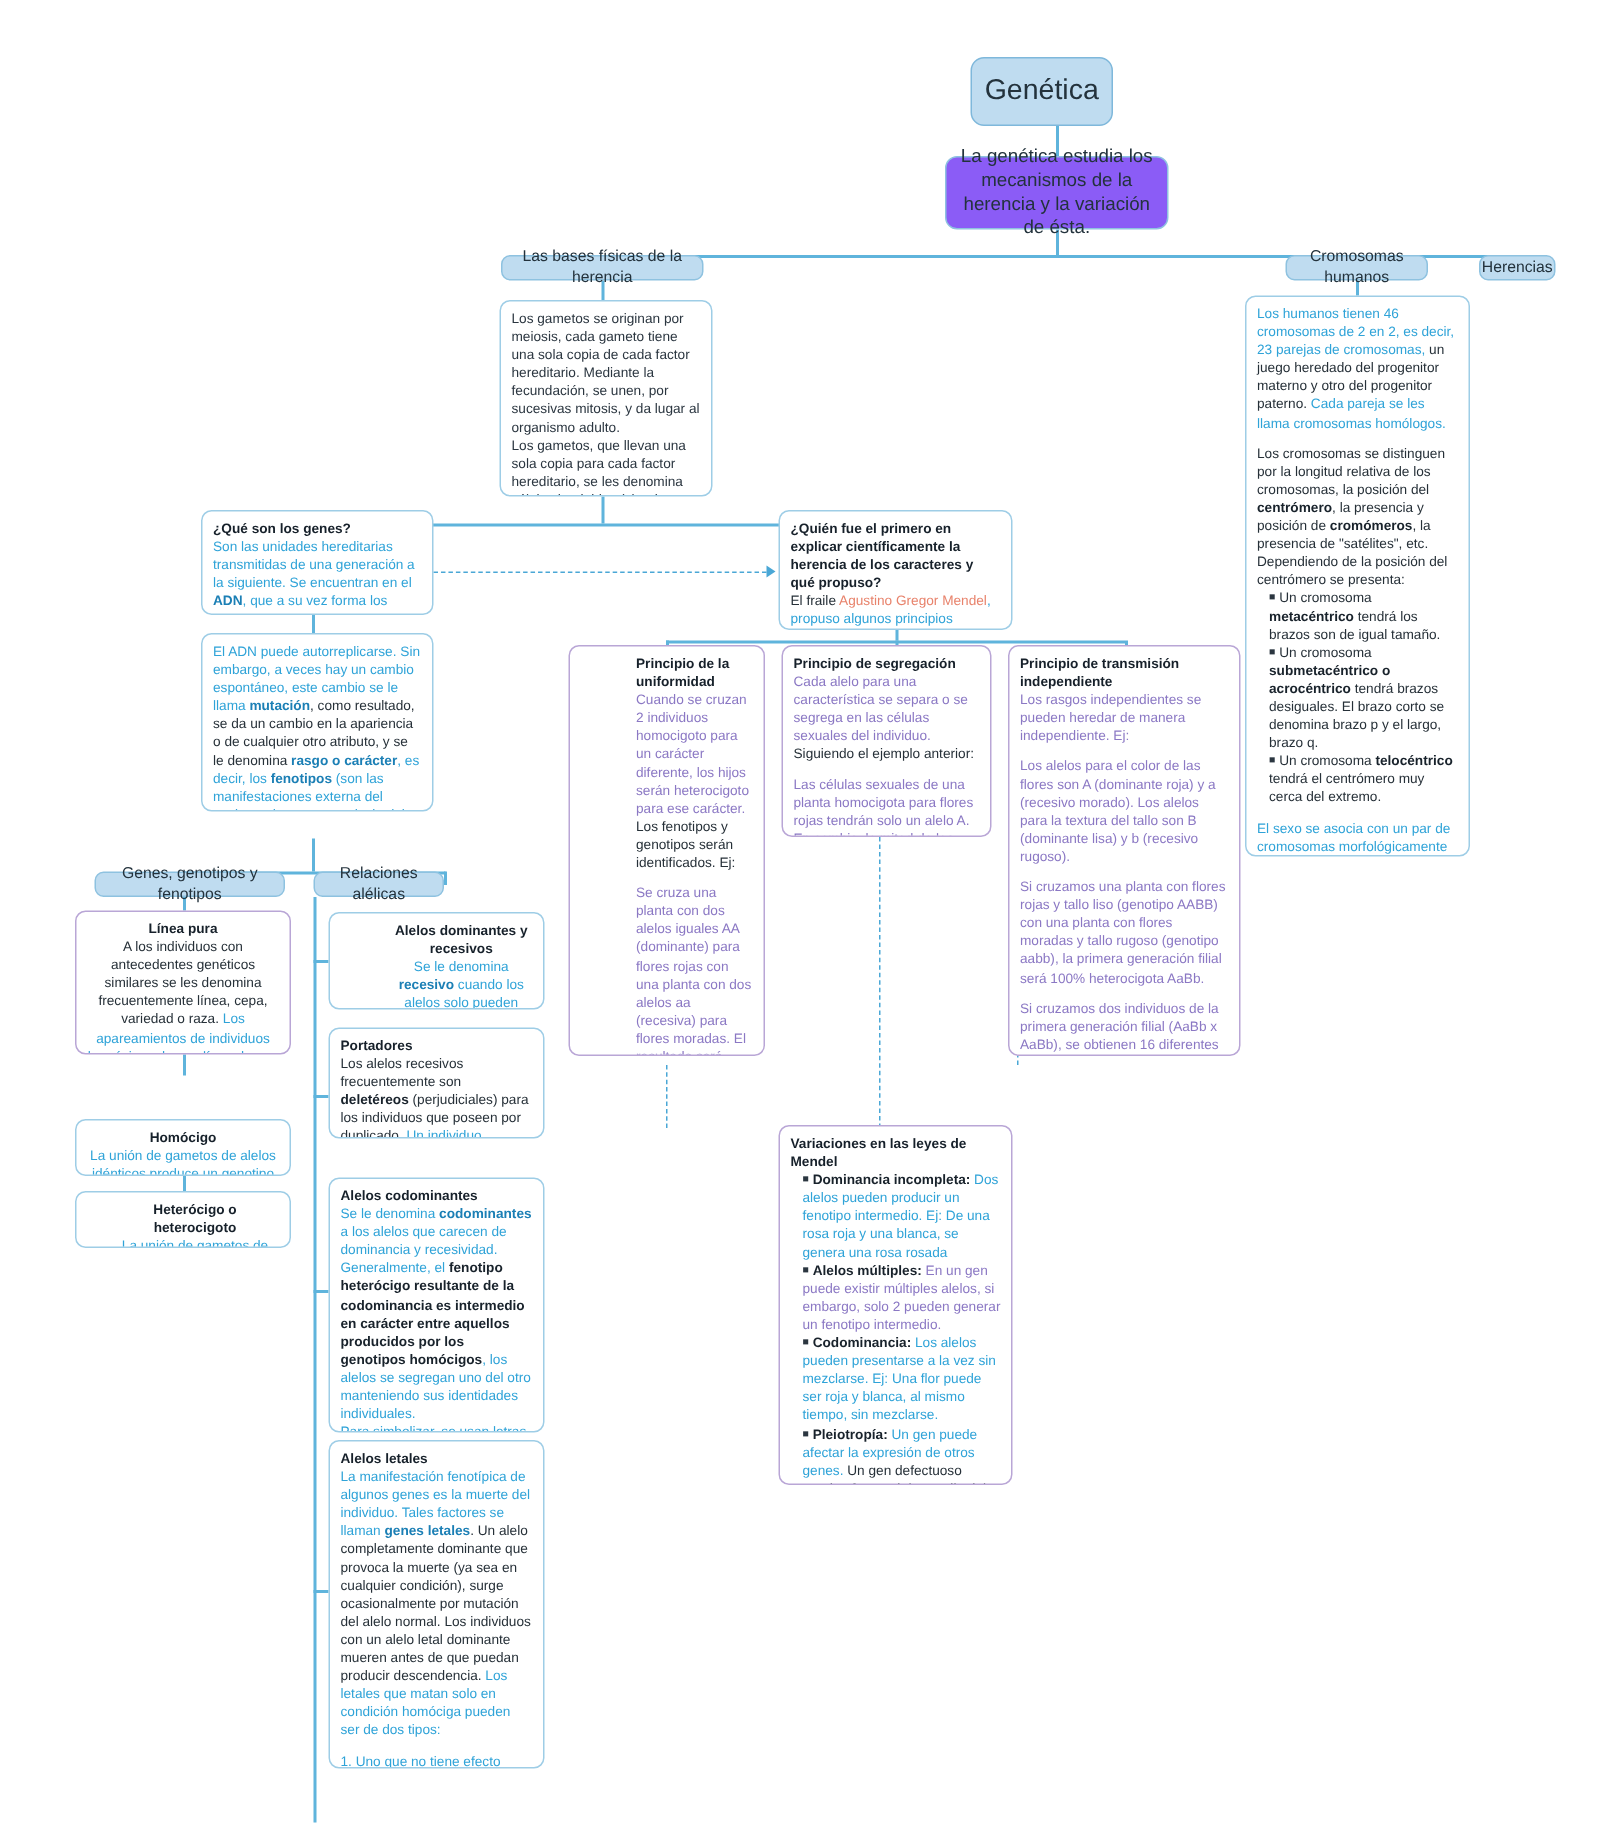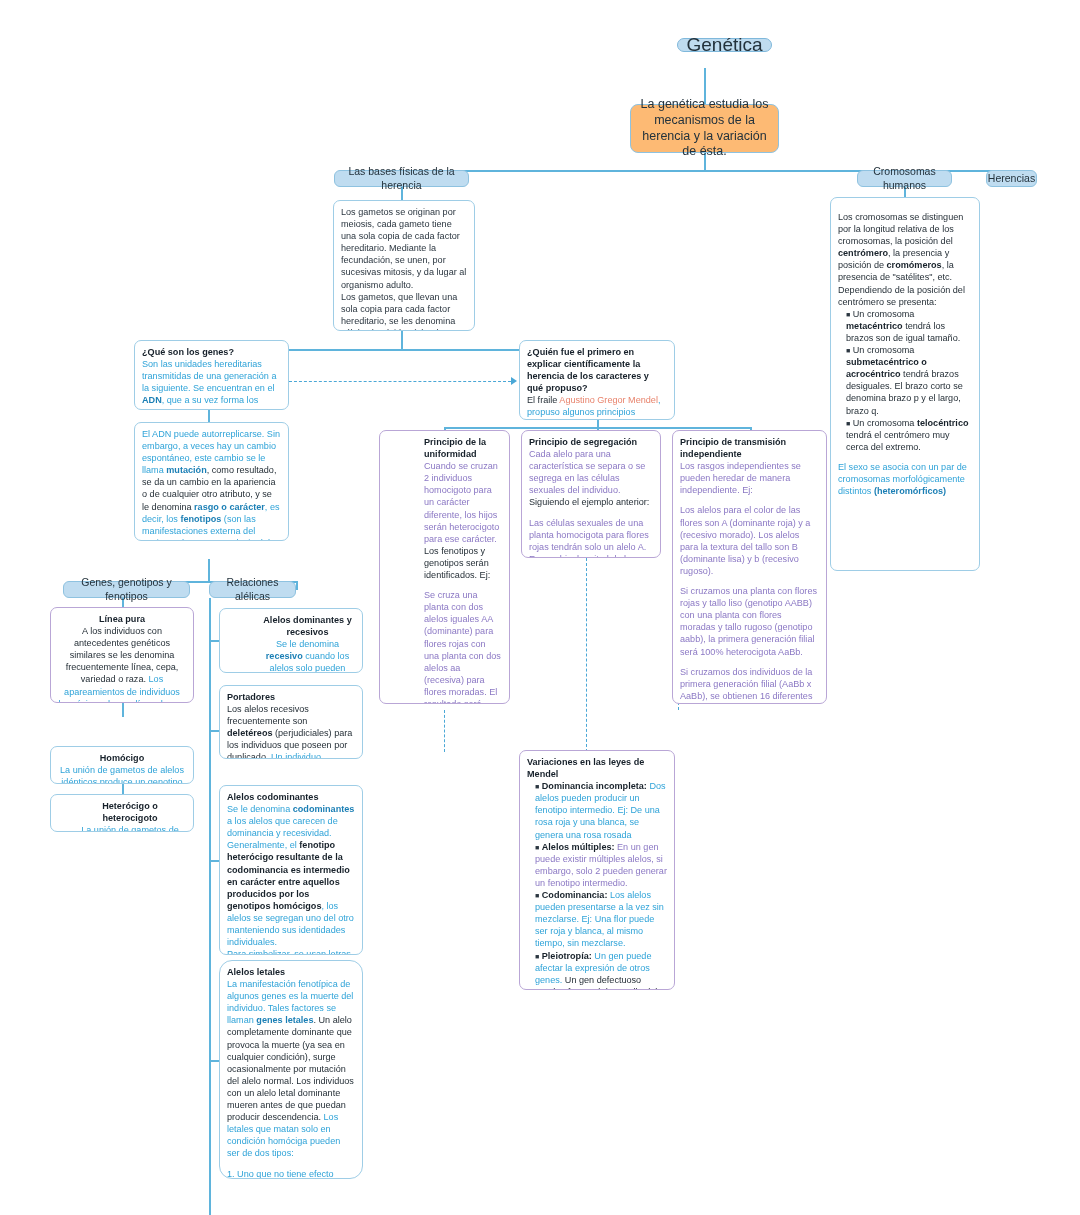--- a/index.html
+++ b/index.html
@@ -22,21 +22,21 @@
     text-align:center;
     color:#23323c;
     display:flex;align-items:center;justify-content:center;
     line-height:1.25;
   }
   .pill.root{
     background:#bfdcf0;border:1px solid #7fb8db;border-radius:9px;
     font-size:19px;
   }
   .pill.def{
-    background:#fdba74;border:1px solid #8ec2e0;border-radius:8px;
+    background:#8b5cf6;border:1px solid #8ec2e0;border-radius:8px;
     font-size:12.5px;padding:5px 8px;
   }
   .pill.small{font-size:10.5px;padding:3px 7px;border-radius:6px;}
 
   
   .box{
     background:#ffffff;
     border:1px solid #9ecde6;
     border-radius:7px;
     padding:5px 7px 6px 7px;
@@ -113,21 +113,21 @@
   <div class="ln lnv" style="left:750px;top:427px;height:5px;"></div>
 
   <div class="dash-h" style="left:289px;top:381px;width:222px;"></div>
   <div class="arrow" style="left:511px;top:377px;"></div>
 
   <div class="dash-v" style="left:444px;top:710px;height:42px;"></div>
   <div class="dash-v" style="left:586px;top:558px;height:194px;"></div>
   <div class="dash-v" style="left:678px;top:560px;height:150px;"></div>
   <div class="dash-h" style="left:586px;top:752px;width:0px;"></div>
 
-  <div class="node pill root" style="left:677px;top:38px;width:95px;height:14px;">Genética</div>
+  <div class="node pill root" style="left:647px;top:38px;width:95px;height:46px;">Genética</div>
 
   <div class="node pill def" style="left:630px;top:104px;width:149px;height:49px;">La genética estudia los mecanismos de la herencia y la variación de ésta.</div>
 
   <div class="node pill small" style="left:334px;top:170px;width:135px;height:17px;">Las bases físicas de la herencia</div>
 
   <div class="node pill small" style="left:857px;top:170px;width:95px;height:17px;">Cromosomas humanos</div>
 
   <div class="node pill small" style="left:986px;top:170px;width:51px;height:17px;">Herencias</div>
 
   <div class="node pill small" style="left:63px;top:581px;width:127px;height:17px;">Genes, genotipos y fenotipos</div>
@@ -177,20 +177,21 @@
     <div class="gap"></div>
     <p><span class="vio">Los alelos para el color de las flores son A (dominante roja) y a (recesivo morado). Los alelos para la textura del tallo son B (dominante lisa) y b (recesivo rugoso).</span></p>
     <div class="gap"></div>
     <p><span class="vio">Si cruzamos una planta con flores rojas y tallo liso (genotipo AABB) con una planta con flores moradas y tallo rugoso (genotipo aabb), la primera generación filial será 100% heterocigota AaBb.</span></p>
     <div class="gap"></div>
     <p><span class="vio">Si cruzamos dos individuos de la primera generación filial (AaBb x AaBb), se obtienen 16 diferentes combinaciones, de las cuales:</span></p>
 
   </div>
 
   <div class="node box" style="left:830px;top:197px;width:150px;height:374px;">
+    <p><span class="blue">Los humanos tienen 46 cromosomas de 2 en 2, es decir, 23 parejas de cromosomas,</span><span class="dk"> un juego heredado del progenitor materno y otro del progenitor paterno. </span><span class="blue">Cada pareja se les llama cromosomas homólogos.</span></p>
     <div class="gap"></div>
     <p><span class="dk">Los cromosomas se distinguen por la longitud relativa de los cromosomas, la posición del </span><span class="dkb">centrómero</span><span class="dk">, la presencia y posición de </span><span class="dkb">cromómeros</span><span class="dk">, la presencia de "satélites", etc.</span></p>
     <p><span class="dk">Dependiendo de la posición del centrómero se presenta:</span></p>
     <p class="li"><span class="bul">■</span> <span class="dk">Un cromosoma </span><span class="dkb">metacéntrico</span><span class="dk"> tendrá los brazos son de igual tamaño.</span></p>
     <p class="li"><span class="bul">■</span> <span class="dk">Un cromosoma </span><span class="dkb">submetacéntrico o acrocéntrico</span><span class="dk"> tendrá brazos desiguales. El brazo corto se denomina brazo p y el largo, brazo q.</span></p>
     <p class="li"><span class="bul">■</span> <span class="dk">Un cromosoma </span><span class="dkb">telocéntrico</span><span class="dk"> tendrá el centrómero muy cerca del extremo.</span></p>
     <div class="gap"></div>
     <p><span class="blue">El sexo se asocia con un par de cromosomas morfológicamente distintos </span><span class="bl-b">(heteromórficos)</span></p>
   </div>
 
@@ -218,21 +219,21 @@
     <p><span class="ttl">Portadores</span></p>
     <p><span class="dk">Los alelos recesivos frecuentemente son </span><span class="dkb">deletéreos</span><span class="dk"> (perjudiciales) para los individuos que poseen por duplicado. </span><span class="blue">Un individuo heterocigoto que posee un alelo recesivo deletéreo enmascarada fenotípicamente por un dominante es llamado </span></p>
   </div>
 
   <div class="node box" style="left:219px;top:785px;width:144px;height:170px;">
     <p><span class="ttl">Alelos codominantes</span></p>
     <p><span class="blue">Se le denomina </span><span class="bl-b">codominantes</span><span class="blue"> a los alelos que carecen de dominancia y recesividad. Generalmente, el </span><span class="dkb">fenotipo heterócigo resultante de la codominancia es intermedio en carácter entre aquellos producidos por los genotipos homócigos</span><span class="blue">, los alelos se segregan uno del otro manteniendo sus identidades individuales.</span></p>
     <p><span class="blue">Para simbolizar, se usan letras mayúsculas como base, para resaltar el hecho de que cada alelo puede expresarse en algún grado aún en presencia de su alelo alternativo.</span></p>
   </div>
 
-  <div class="node box" style="left:219px;top:960px;width:144px;height:219px;border-radius:13px;">
+  <div class="node box" style="left:219px;top:960px;width:144px;height:219px;">
     <p><span class="ttl">Alelos letales</span></p>
     <p><span class="blue">La manifestación fenotípica de algunos genes es la muerte del individuo. Tales factores se llaman </span><span class="bl-b">genes letales</span><span class="dk">. Un alelo completamente dominante que provoca la muerte (ya sea en cualquier condición), surge ocasionalmente por mutación del alelo normal. Los individuos con un alelo letal dominante mueren antes de que puedan producir descendencia. </span><span class="blue">Los letales que matan solo en condición homóciga pueden ser de dos tipos:</span></p>
     <div class="gap"></div>
     <p><span class="blue">1. Uno que no tiene efecto fenotípico obvio en los heterocigotos.</span></p>
 
   </div>
 
   <div class="node box purple" style="left:519px;top:750px;width:156px;height:240px;">
     <p><span class="ttl">Variaciones en las leyes de Mendel</span></p>
     <p class="li"><span class="bul">■</span> <span class="dkb">Dominancia incompleta:</span><span class="blue"> Dos alelos pueden producir un fenotipo intermedio. Ej: De una rosa roja y una blanca, se genera una rosa rosada</span></p>

